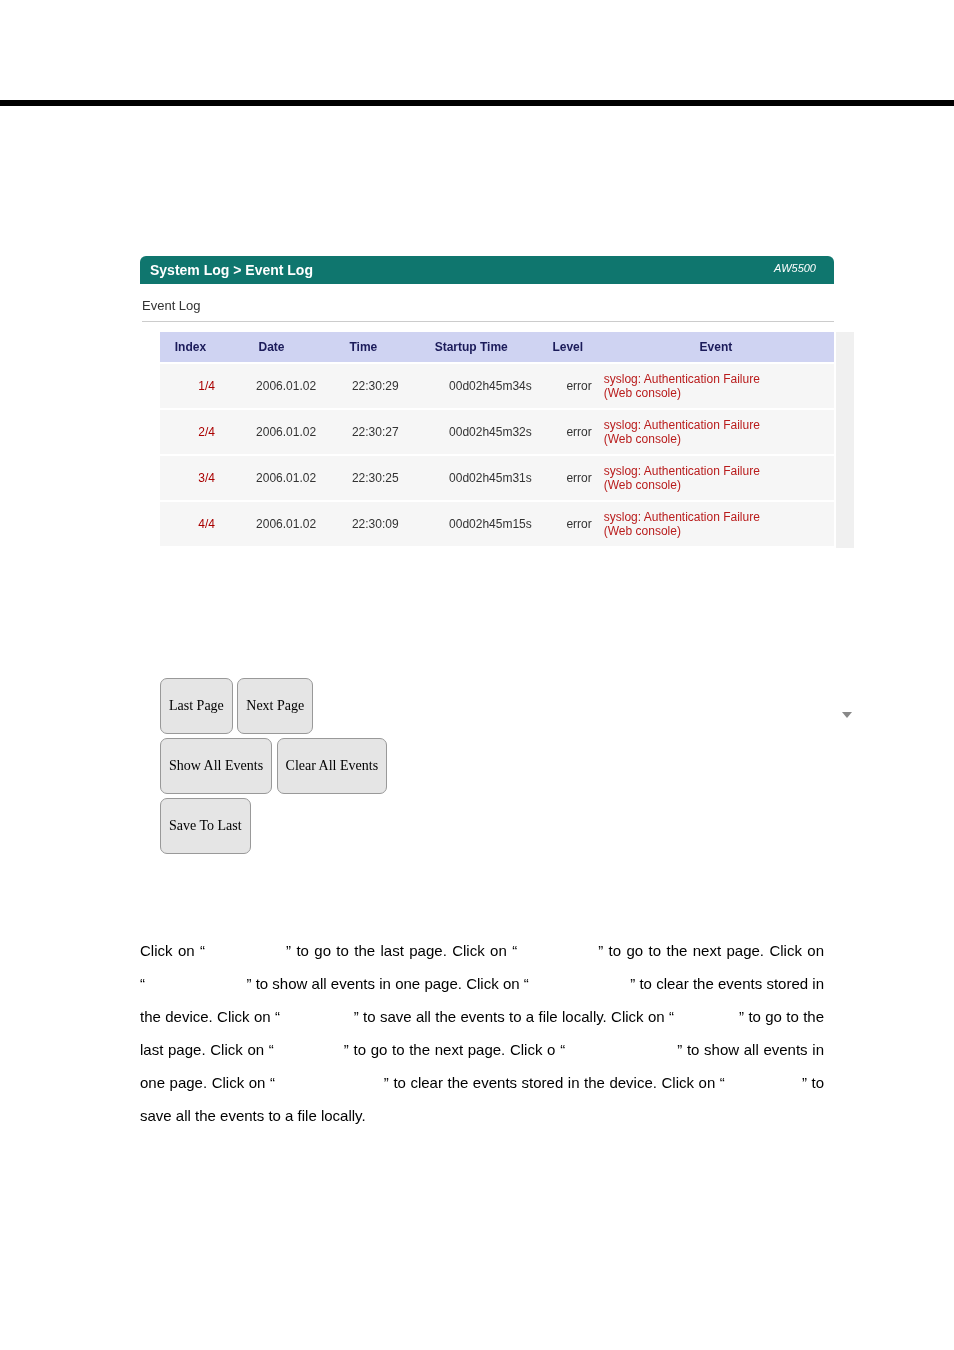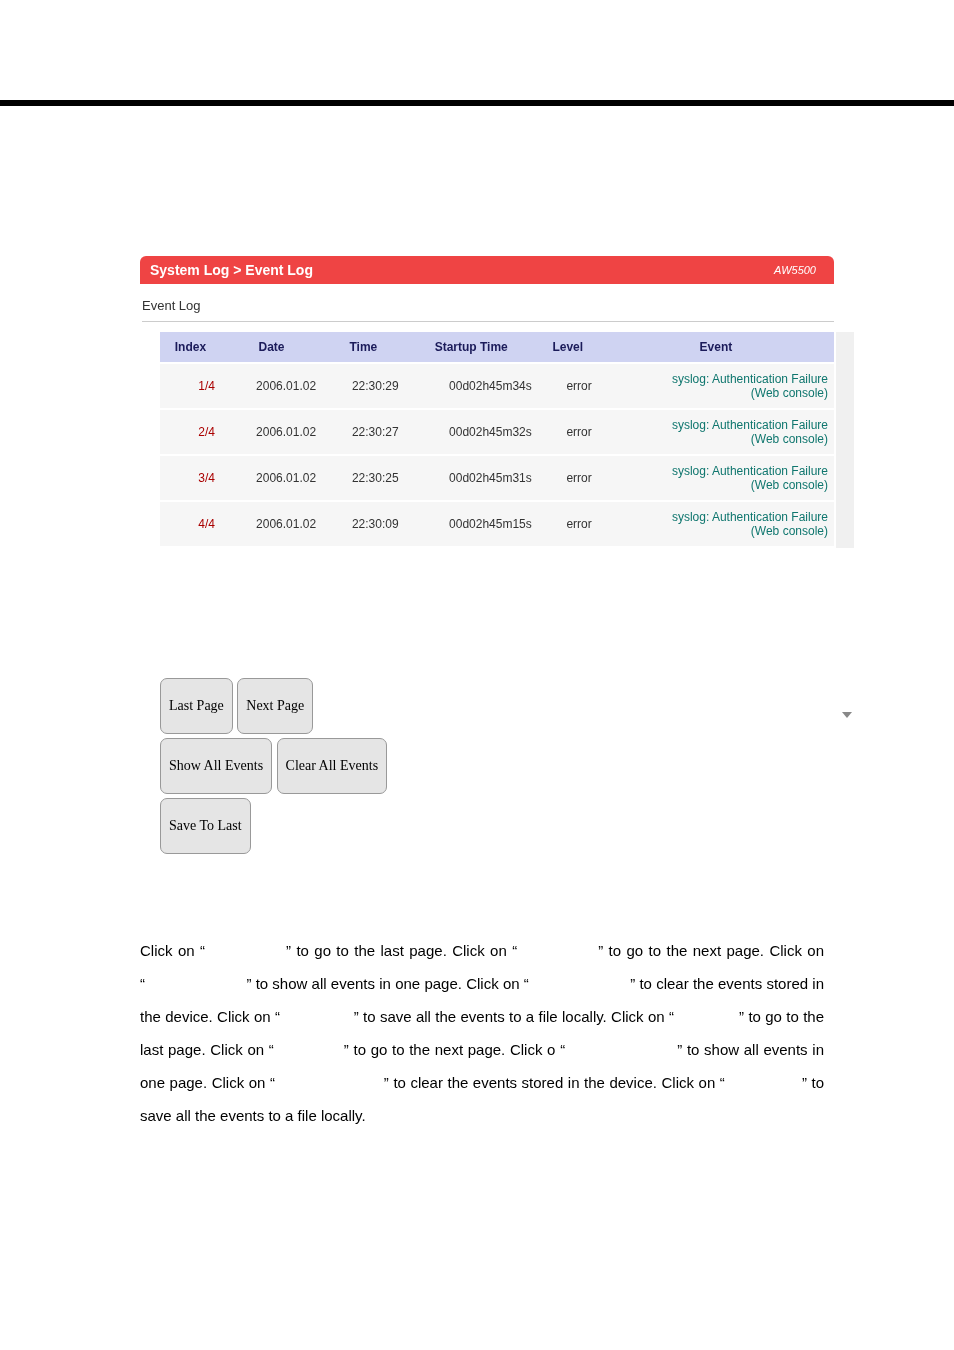--- a/index.html
+++ b/index.html
@@ -12,29 +12,28 @@
     .top-bar {
       width: 100%;
       height: 6px;
       background: #000;
       margin-top: 100px;
     }
     .content-wrapper {
       padding: 150px 120px 30px 140px;
     }
     .breadcrumb-bar {
-      background: #ef4444;
+      background: #0f766e;
       color: #fff;
       padding: 6px 10px;
       font-size: 14px;
       font-weight: bold;
       border-radius: 6px 6px 0 0;
       display: flex;
       justify-content: space-between;
-      align-items: center;
     }
     .breadcrumb-bar .model {
       font-style: italic;
       font-size: 11px;
       font-weight: normal;
       padding-right: 8px;
     }
     .event-log-area {
       background: #fff;
       padding: 10px 0 0 0;
@@ -75,21 +74,21 @@
     }
     .log-table tbody td {
       background: #f6f6f6;
       padding: 8px 6px;
       text-align: right;
       border-top: 2px solid #fff;
       border-bottom: 2px solid #fff;
       color: #333;
     }
     .log-table tbody td.idx { color: #a00; }
-    .log-table tbody td.evt { color: #0f766e; text-align: right; }
+    .log-table tbody td.evt { color: #b91c1c; text-align: left; }
     .log-table tbody td.evt .l1 { display:block; }
     .log-table tbody td.evt .l2 { display:block; }
     .btn-row { margin-left: 20px; margin-top: 130px; }
     .btn-row2 { margin-left: 20px; margin-top: 4px; }
     .btn-row3 { margin-left: 20px; margin-top: 4px; }
     .btn {
       display: inline-block;
       border: 1px solid #999;
       border-radius: 7px;
       background: #e5e5e5;

